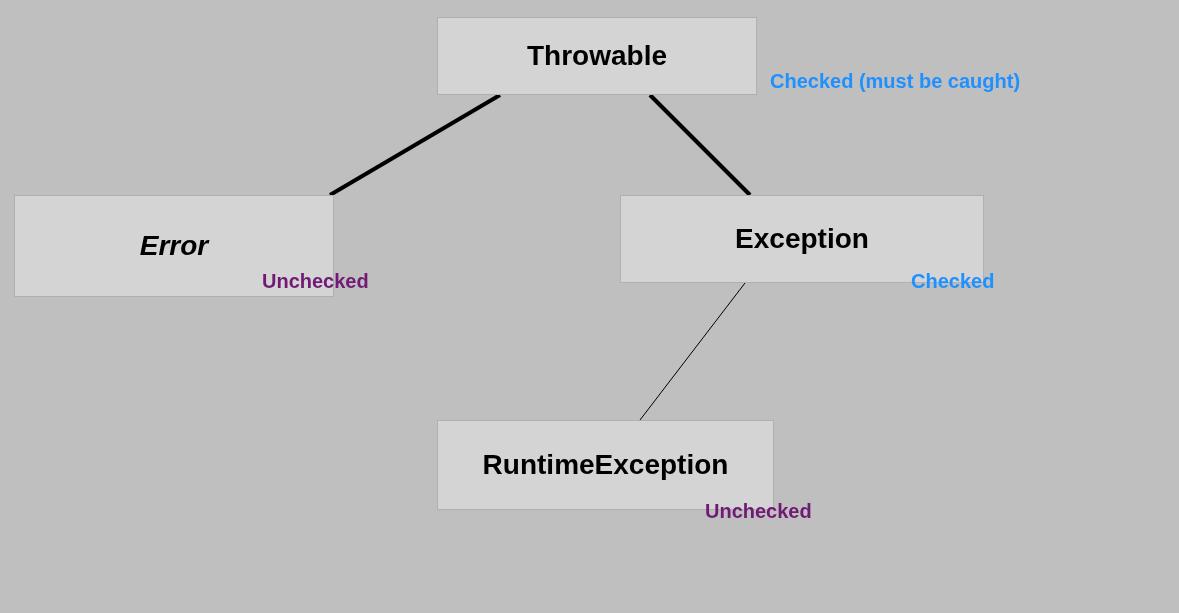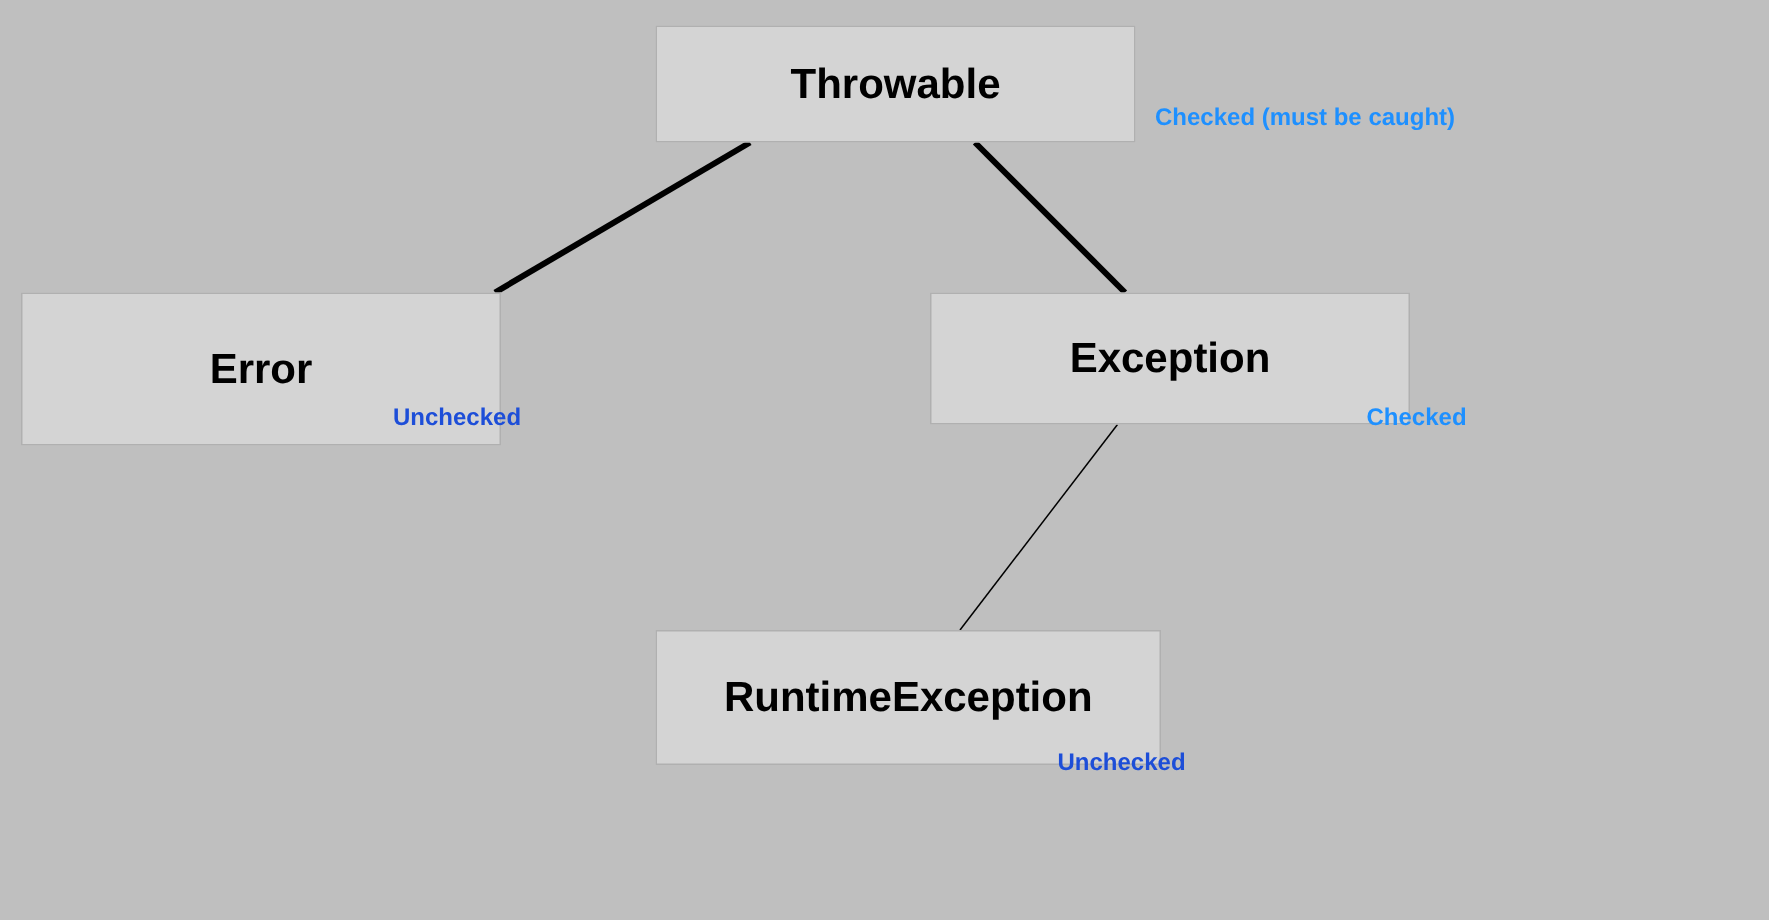--- a/index.html
+++ b/index.html
@@ -18,24 +18,24 @@
       display: flex;
       align-items: center;
       justify-content: center;
       font-weight: bold;
       font-size: 28px;
       color: #000;
     }
     .annotation {
       position: absolute;
       font-weight: bold;
-      font-size: 16px;
+      font-size: 20px;
     }
     .checked { color: #1e90ff; }
-    .unchecked { color: #1d4ed8; }
+    .unchecked { color: #701a75; }
     svg.connectors {
       position: absolute;
       top: 0;
       left: 0;
       width: 1179px;
       height: 613px;
       pointer-events: none;
     }
   </style>
 </head>
@@ -45,26 +45,26 @@
   <line x1="500" y1="95" x2="330" y2="195" stroke="#000" stroke-width="4"></line>
   <line x1="650" y1="95" x2="750" y2="195" stroke="#000" stroke-width="4"></line>
   <line x1="745" y1="283" x2="640" y2="420" stroke="#000" stroke-width="1"></line>
 </svg>
 
 <div class="node" style="left:437px; top:17px; width:320px; height:78px;">
   <span>Throwable</span>
 </div>
 <div class="annotation checked" style="left:770px; top:70px;">Checked (must be caught)</div>
 
-<div class="node" style="left:14px; top:195px; width:320px; height:102px;">
+<div class="node" style="left:14px; top:195px; width:320px; height:102px;font-style:italic;">
   <span>Error</span>
 </div>
 <div class="annotation unchecked" style="left:262px; top:270px;">Unchecked</div>
 
-<div class="node" style="left:620px; top:195px; width:320px; height:88px;">
+<div class="node" style="left:620px; top:195px; width:364px; height:88px;">
   <span>Exception</span>
 </div>
 <div class="annotation checked" style="left:911px; top:270px;">Checked</div>
 
 <div class="node" style="left:437px; top:420px; width:337px; height:90px;">
   <span>RuntimeException</span>
 </div>
 <div class="annotation unchecked" style="left:705px; top:500px;">Unchecked</div>
 
 </body></html>

